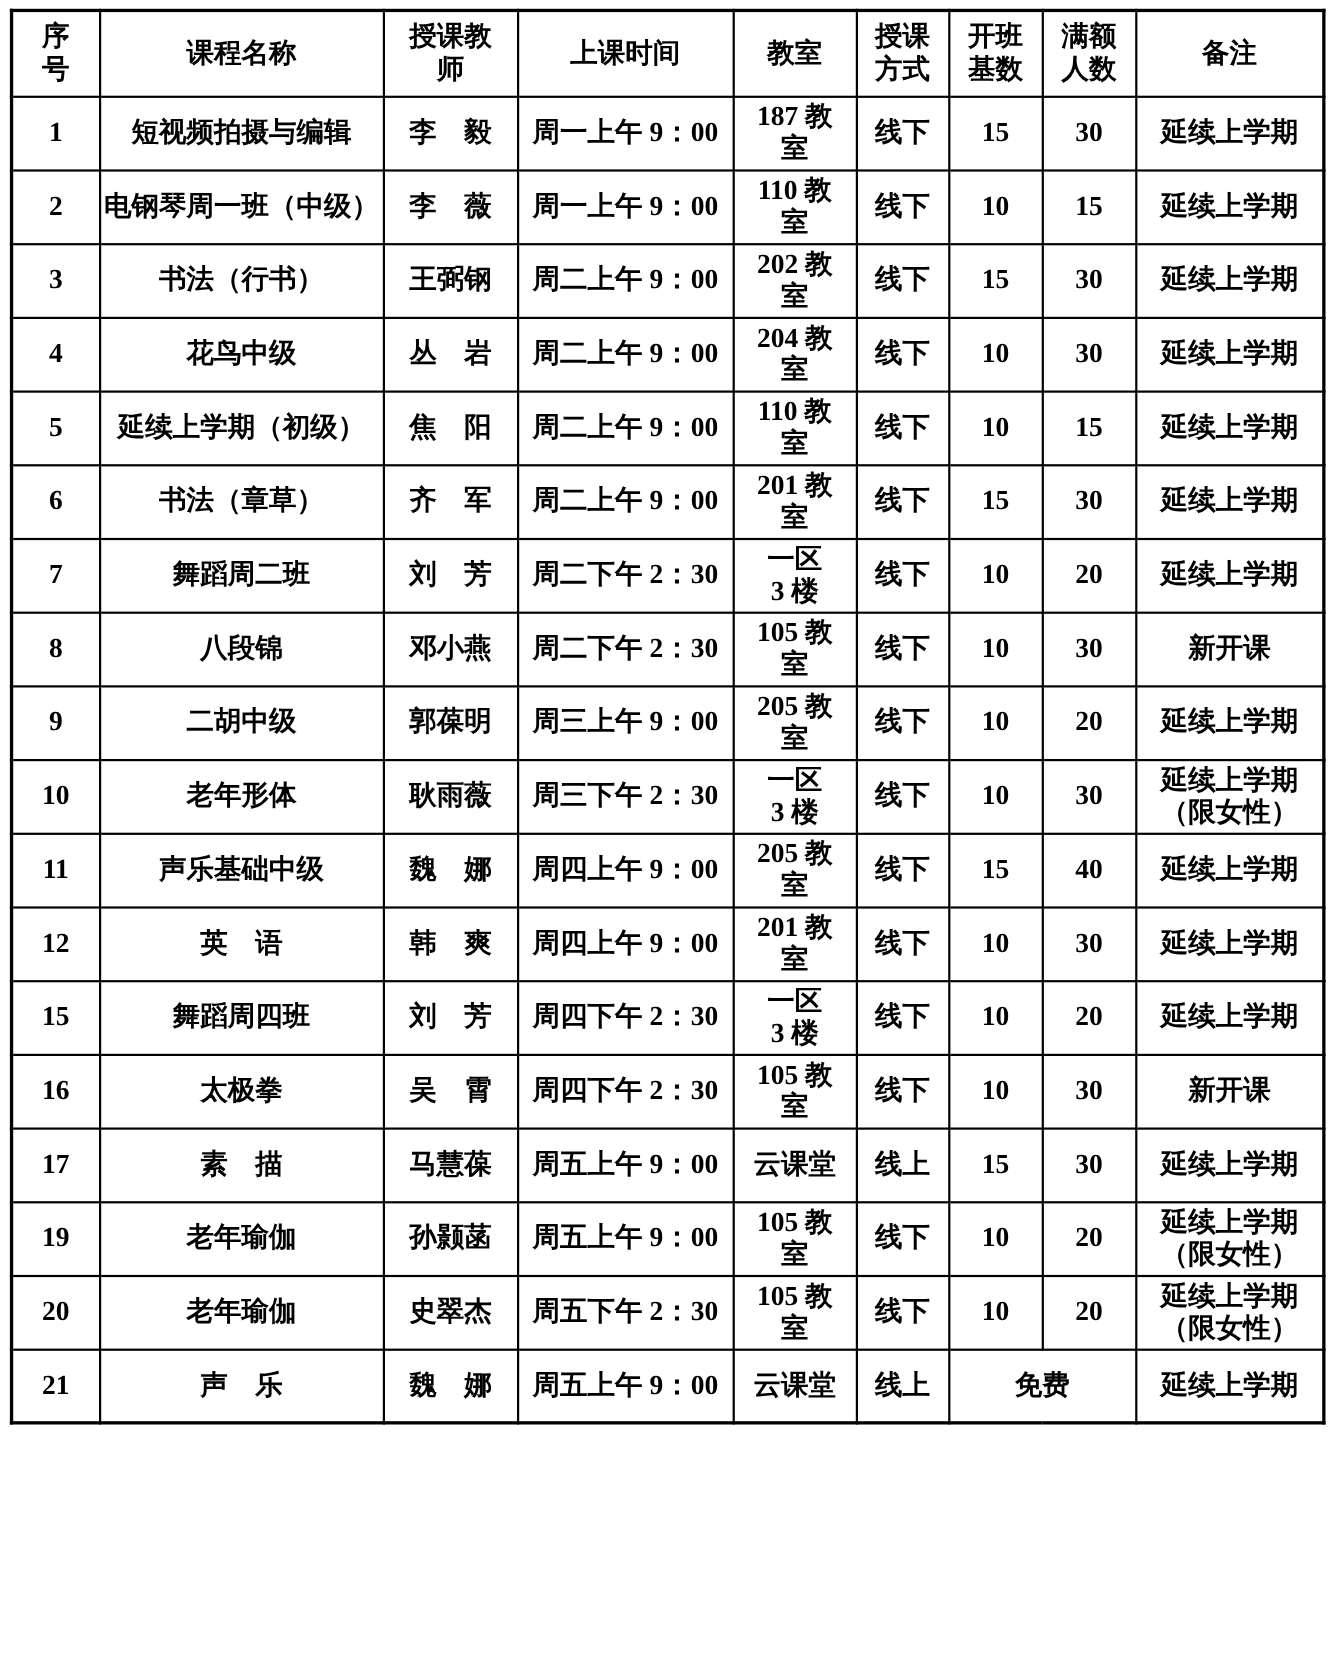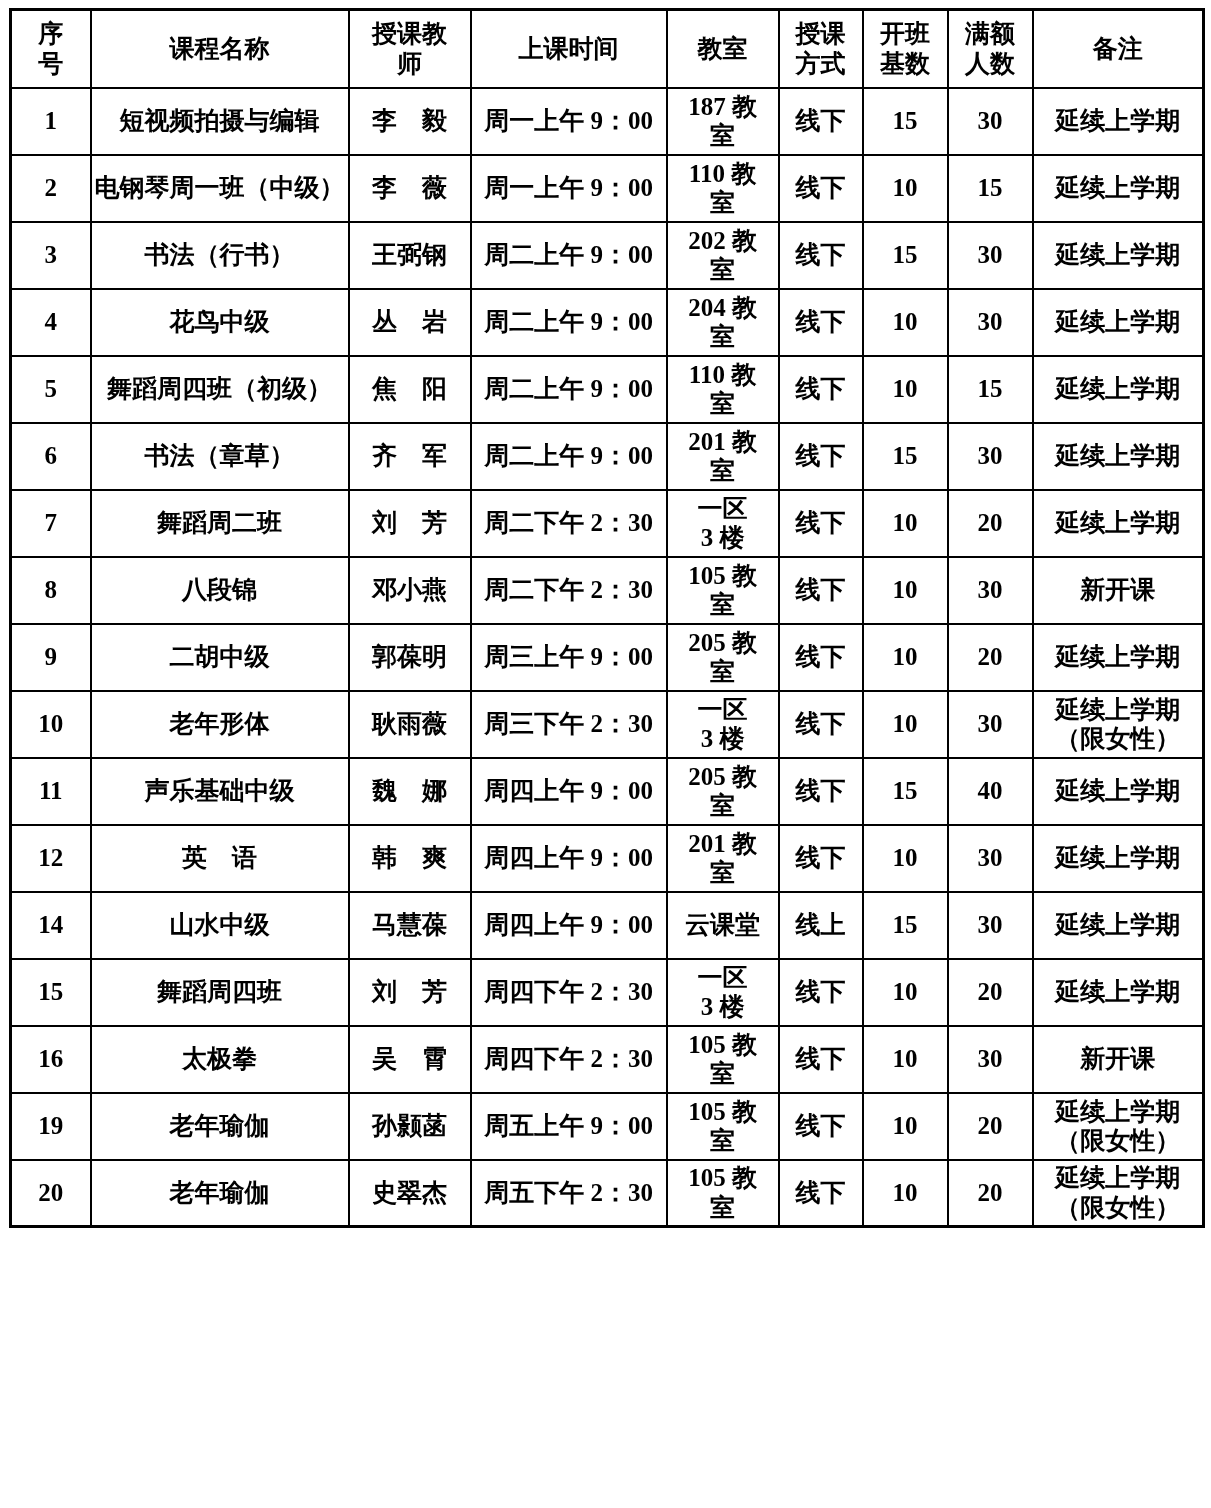--- a/index.html
+++ b/index.html
@@ -120,21 +120,21 @@
         <td>周二上午 9：00</td>
         <td>204 教
 室</td>
         <td>线下</td>
         <td>10</td>
         <td>30</td>
         <td>延续上学期</td>
       </tr>
       <tr>
         <td>5</td>
-        <td>舞蹈周四班（初级）</td>
+        <td>延续上学期（初级）</td>
         <td>焦　阳</td>
         <td>周二上午 9：00</td>
         <td>110 教
 室</td>
         <td>线下</td>
         <td>10</td>
         <td>15</td>
         <td>延续上学期</td>
       </tr>
       <tr>
@@ -216,31 +216,20 @@
         <td>韩　爽</td>
         <td>周四上午 9：00</td>
         <td>201 教
 室</td>
         <td>线下</td>
         <td>10</td>
         <td>30</td>
         <td>延续上学期</td>
       </tr>
       <tr>
-        <td>14</td>
-        <td>山水中级</td>
-        <td>马慧葆</td>
-        <td>周四上午 9：00</td>
-        <td>云课堂</td>
-        <td>线上</td>
-        <td>15</td>
-        <td>30</td>
-        <td>延续上学期</td>
-      </tr>
-      <tr>
         <td>15</td>
         <td>舞蹈周四班</td>
         <td>刘　芳</td>
         <td>周四下午 2：30</td>
         <td>一区
 3 楼</td>
         <td>线下</td>
         <td>10</td>
         <td>20</td>
         <td>延续上学期</td>
@@ -251,20 +240,31 @@
         <td>吴　霄</td>
         <td>周四下午 2：30</td>
         <td>105 教
 室</td>
         <td>线下</td>
         <td>10</td>
         <td>30</td>
         <td>新开课</td>
       </tr>
       <tr>
+        <td>17</td>
+        <td>素　描</td>
+        <td>马慧葆</td>
+        <td>周五上午 9：00</td>
+        <td>云课堂</td>
+        <td>线上</td>
+        <td>15</td>
+        <td>30</td>
+        <td>延续上学期</td>
+      </tr>
+      <tr>
         <td>19</td>
         <td>老年瑜伽</td>
         <td>孙颢菡</td>
         <td>周五上午 9：00</td>
         <td>105 教
 室</td>
         <td>线下</td>
         <td>10</td>
         <td>20</td>
         <td>延续上学期
@@ -276,14 +276,24 @@
         <td>史翠杰</td>
         <td>周五下午 2：30</td>
         <td>105 教
 室</td>
         <td>线下</td>
         <td>10</td>
         <td>20</td>
         <td>延续上学期
 （限女性）</td>
       </tr>
+      <tr>
+        <td>21</td>
+        <td>声　乐</td>
+        <td>魏　娜</td>
+        <td>周五上午 9：00</td>
+        <td>云课堂</td>
+        <td>线上</td>
+        <td colspan="2">免费</td>
+        <td>延续上学期</td>
+      </tr>
     </tbody>
 </table>
 
 </body></html>

